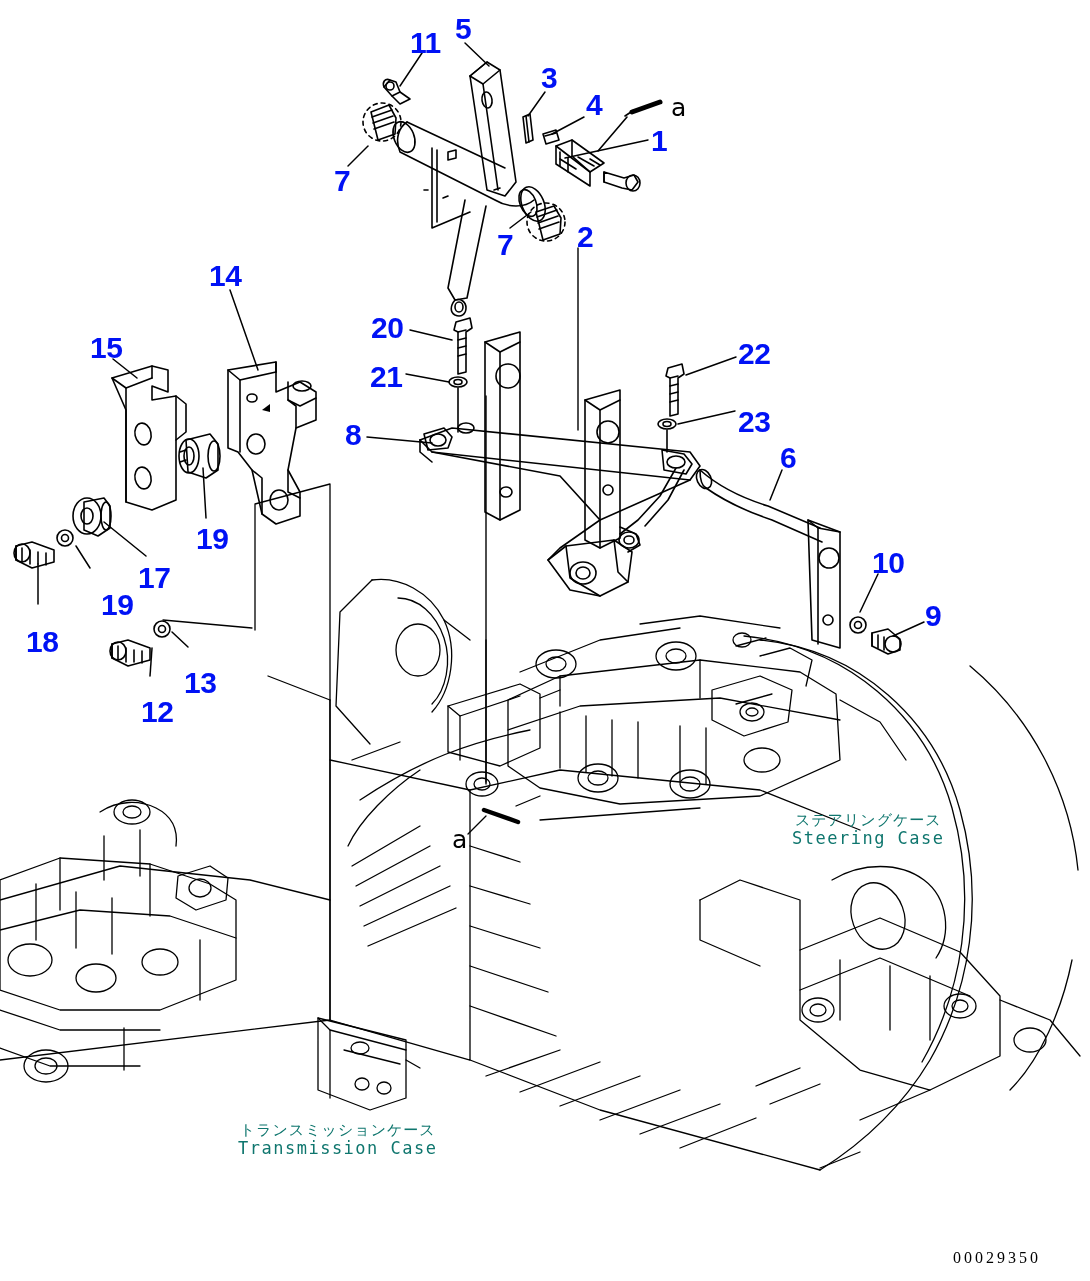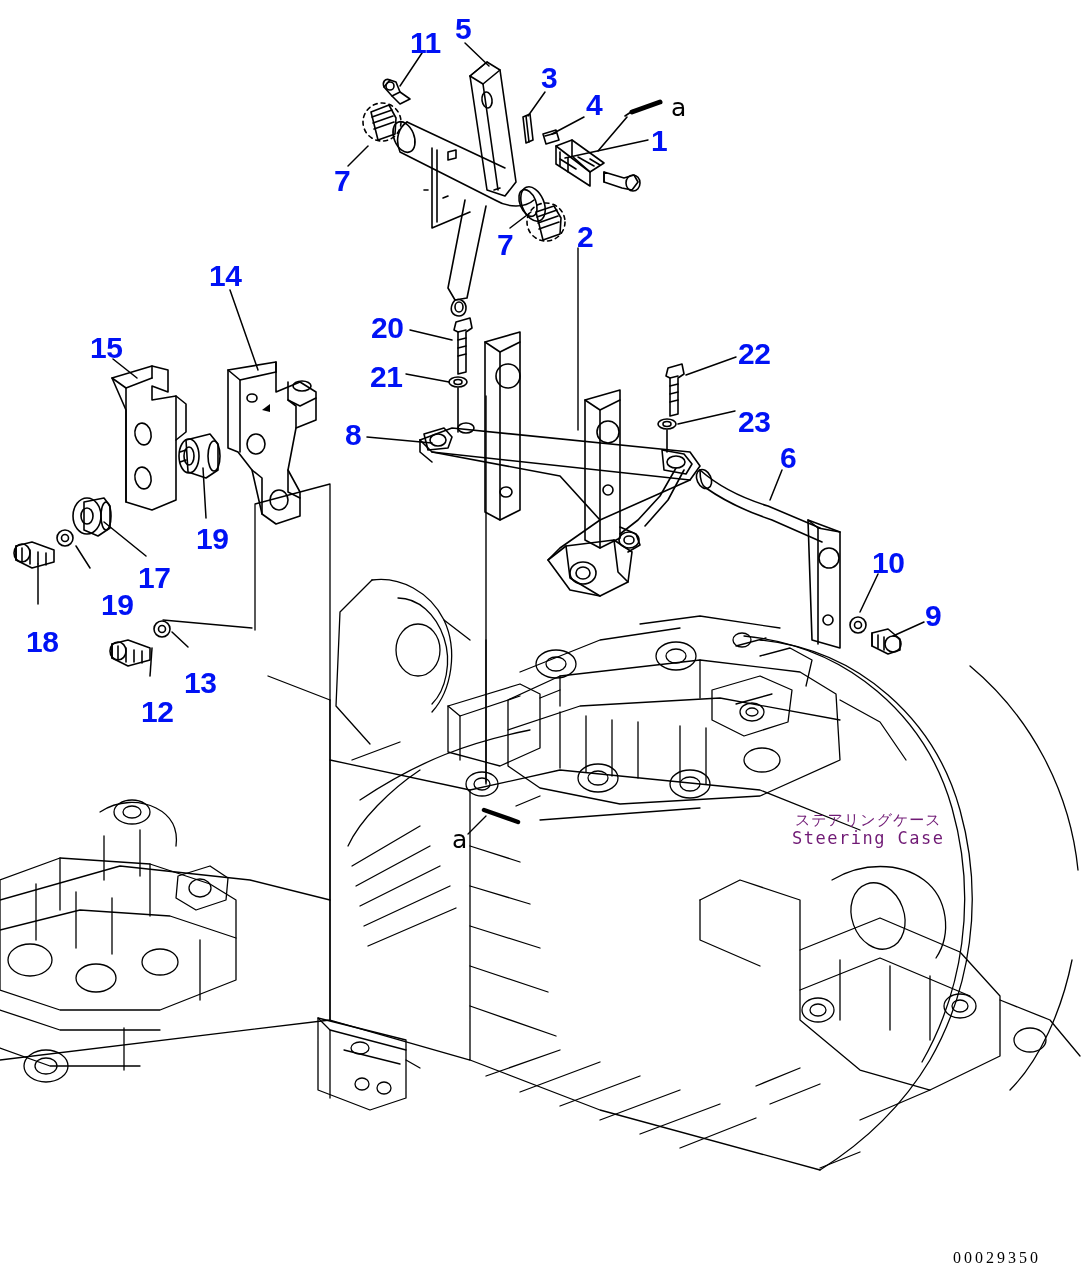--- a/index.html
+++ b/index.html
@@ -3,21 +3,21 @@
 <meta charset="utf-8">
 <title>Parts Diagram</title>
 <style>
   html,body{margin:0;padding:0;background:#fff;}
   body{font-family:"Liberation Sans",sans-serif;}
   #page{position:relative;width:1090px;height:1281px;background:#ffffff;overflow:hidden;}
   #art{position:absolute;left:0;top:0;width:1090px;height:1281px;}
   .lbl{position:absolute;color:#0012f5;font-family:"Liberation Sans",sans-serif;
        font-weight:bold;font-size:30px;line-height:30px;letter-spacing:-0.5px;
        white-space:nowrap;user-select:none;text-align:center;}
-  .cap{position:absolute;color:#701a75;font-family:"DejaVu Sans Mono",monospace;
+  .cap{position:absolute;color:#0f766e;font-family:"DejaVu Sans Mono",monospace;
        white-space:nowrap;text-align:center;line-height:1.12;}
   .cap .jp{display:block;font-size:15px;letter-spacing:1px;}
   .cap .en{display:block;font-size:17px;letter-spacing:1.5px;}
   .docnum{position:absolute;color:#000;font-family:Liberation Serif, serif;
           font-size:16px;letter-spacing:3px;white-space:nowrap;}
   .amark{position:absolute;color:#000;font-family:"DejaVu Sans",sans-serif;
          font-size:25px;line-height:25px;white-space:nowrap;}
 </style>
 </head>
 <body>
@@ -422,16 +422,20 @@
   <div class="lbl" style="left:738px;top:395px;margin-top:12px;">23</div>
 
   <div class="amark" style="left:671px;top:95px;">a</div>
   <div class="amark" style="left:452px;top:827px;">a</div>
 
   <div class="cap" style="left:792px;top:812px;">
     <span class="jp">ステアリングケース</span>
     <span class="en">Steering Case</span>
   </div>
 
+  <div class="cap" style="left:238px;top:1122px;">
+    <span class="jp">トランスミッションケース</span>
+    <span class="en">Transmission Case</span>
+  </div>
 
   <div class="docnum" style="left:953px;top:1249px;">00029350</div>
 
 </div>
 
 </body></html>

